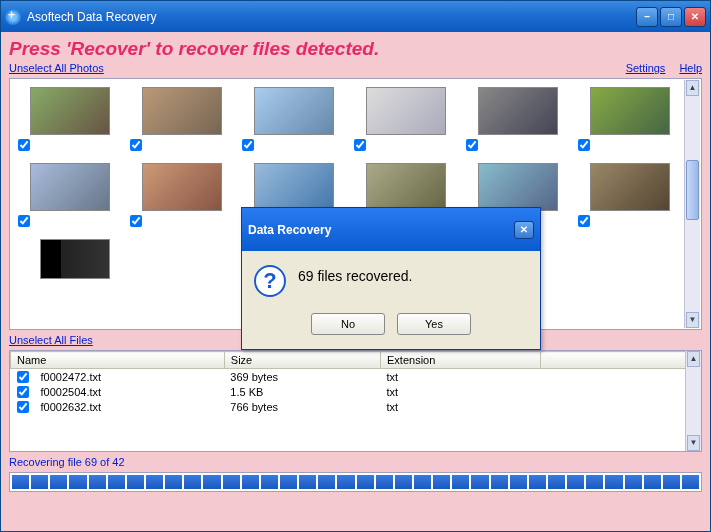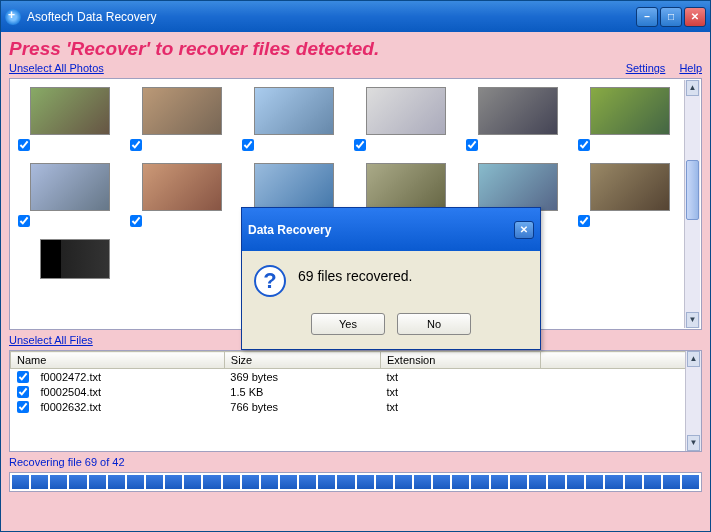--- a/index.html
+++ b/index.html
@@ -249,18 +249,18 @@
       <span class="dclose">✕</span>
     </div>
     <div class="dlgbody">
       <div class="qicon">?</div>
       <div class="msg">
         <div>69 files recovered.</div>
         <div style="height:6px"></div>
       </div>
     </div>
     <div class="btnrow">
+      <button class="btn">No</button>
       <button class="btn">Yes</button>
-      <button class="btn">No</button>
     </div>
   </div>
 
 </div>
 
 </body></html>

